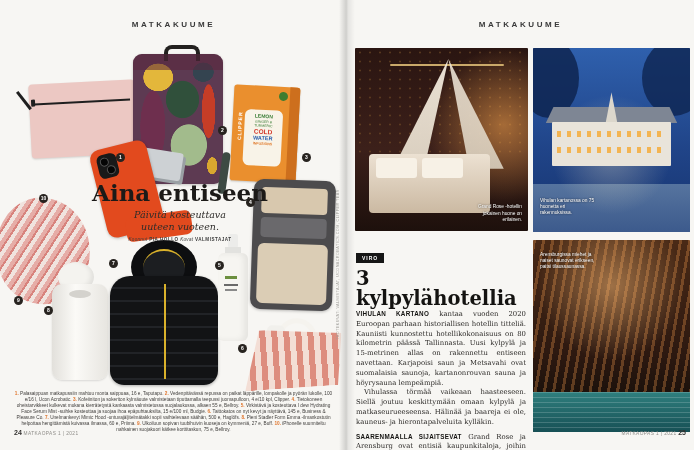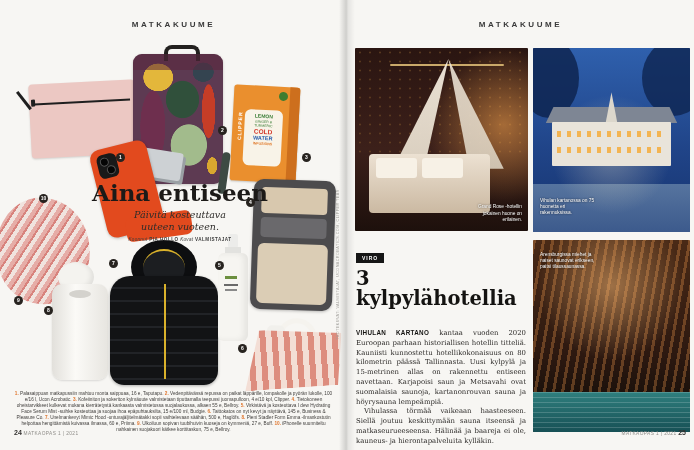--- a/index.html
+++ b/index.html
@@ -149,21 +149,21 @@
   .photo-spa .ripples{position:absolute;left:0;right:0;bottom:0;height:21%;opacity:.5;
             background:repeating-linear-gradient(180deg,rgba(255,255,255,.35) 0 1px,rgba(0,0,0,0) 1px 5px);}
   .photocap{position:absolute;font-size:4.8px;line-height:1.3;color:#fff;text-shadow:0 0 2px rgba(0,0,0,.8);z-index:5;}
   .cap-bedroom{right:6px;bottom:8px;width:58px;text-align:right;}
   .cap-mansion{left:7px;top:150px;width:56px;}
   .cap-spa{left:7px;top:12px;width:56px;}
 
   .article{position:absolute;left:9px;top:246px;width:170px;}
   .tag{display:inline-block;background:#161616;color:#fff;font-size:5px;font-weight:bold;letter-spacing:1px;
        padding:2px 6px;}
-  .art-title{font-family:"DejaVu Serif",serif;font-weight:bold;font-size:19.5px;color:#141311;margin:5px 0 21px;line-height:1;}
+  .art-title{font-family:"DejaVu Serif",serif;font-weight:bold;font-size:19.5px;color:#141311;margin:5px 0 2px;line-height:1;}
   .article p{margin:0;font-family:"DejaVu Serif",serif;font-size:6.9px;line-height:1.42;color:#2c2a28;text-align:justify;}
   .article p.indent{text-indent:8px;}
   .article p.gap{margin-top:5px;}
   .lead{font-family:"Liberation Sans",sans-serif;font-weight:bold;font-size:6.3px;letter-spacing:.3px;color:#141311;}
 </style>
 </head>
 <body>
 
 <div class="spread">
 
@@ -333,21 +333,21 @@
       <div class="photocap cap-spa">Arensburgissa miehet ja naiset saunovat erikseen, paitsi tilaussaunassa.</div>
     </div>
 
     <div class="article">
       <span class="tag">VIRO</span>
       <h2 class="art-title">3 kylpylähotellia</h2>
       <p>
         <span class="lead">VIHULAN KARTANO</span>
         <span>kantaa vuoden 2020 Euroopan parhaan historiallisen hotellin titteliä. Kauniisti kunnostettu hotellikokonaisuus on 80 kilometrin päässä Tallinnasta. Uusi kylpylä ja 15-metrinen allas on rakennettu entiseen navettaan. Karjapoisi saun ja Metsavahi ovat suomalaisia saunoja, kartanonrouvan sauna ja höyrysauna lempeämpiä.</span>
       </p>
-      <p class="indent">Vihulassa törmää vaikeaan haasteeseen. Siellä joutuu keskittymään sauna itseensä ja matkaseurueeseensa. Hälinää ja baareja ei ole, kauneus- ja hierontapalveluita kylläkin.</p>
+      <p class="indent">Vihulassa törmää vaikeaan haasteeseen. Siellä joutuu keskittymään omaan kylpylä ja matkaseurueeseensa. Hälinää ja baareja ei ole, kauneus- ja hierontapalveluita kylläkin.</p>
       <p class="gap">
         <span class="lead">SAARENMAALLA SIJAITSEVAT</span>
         <span>Grand Rose ja Arensburg ovat entisiä kaupunkitaloja, joihin maalaiskartanoiden isännät pakenivat hurvittelemaan 1800-luvun talvina.</span>
       </p>
       
     </div>
 
     <div class="folio folio-right">
       <span>MATKAOPAS 1 | 2021</span>
       <span class="fnum">25</span>

